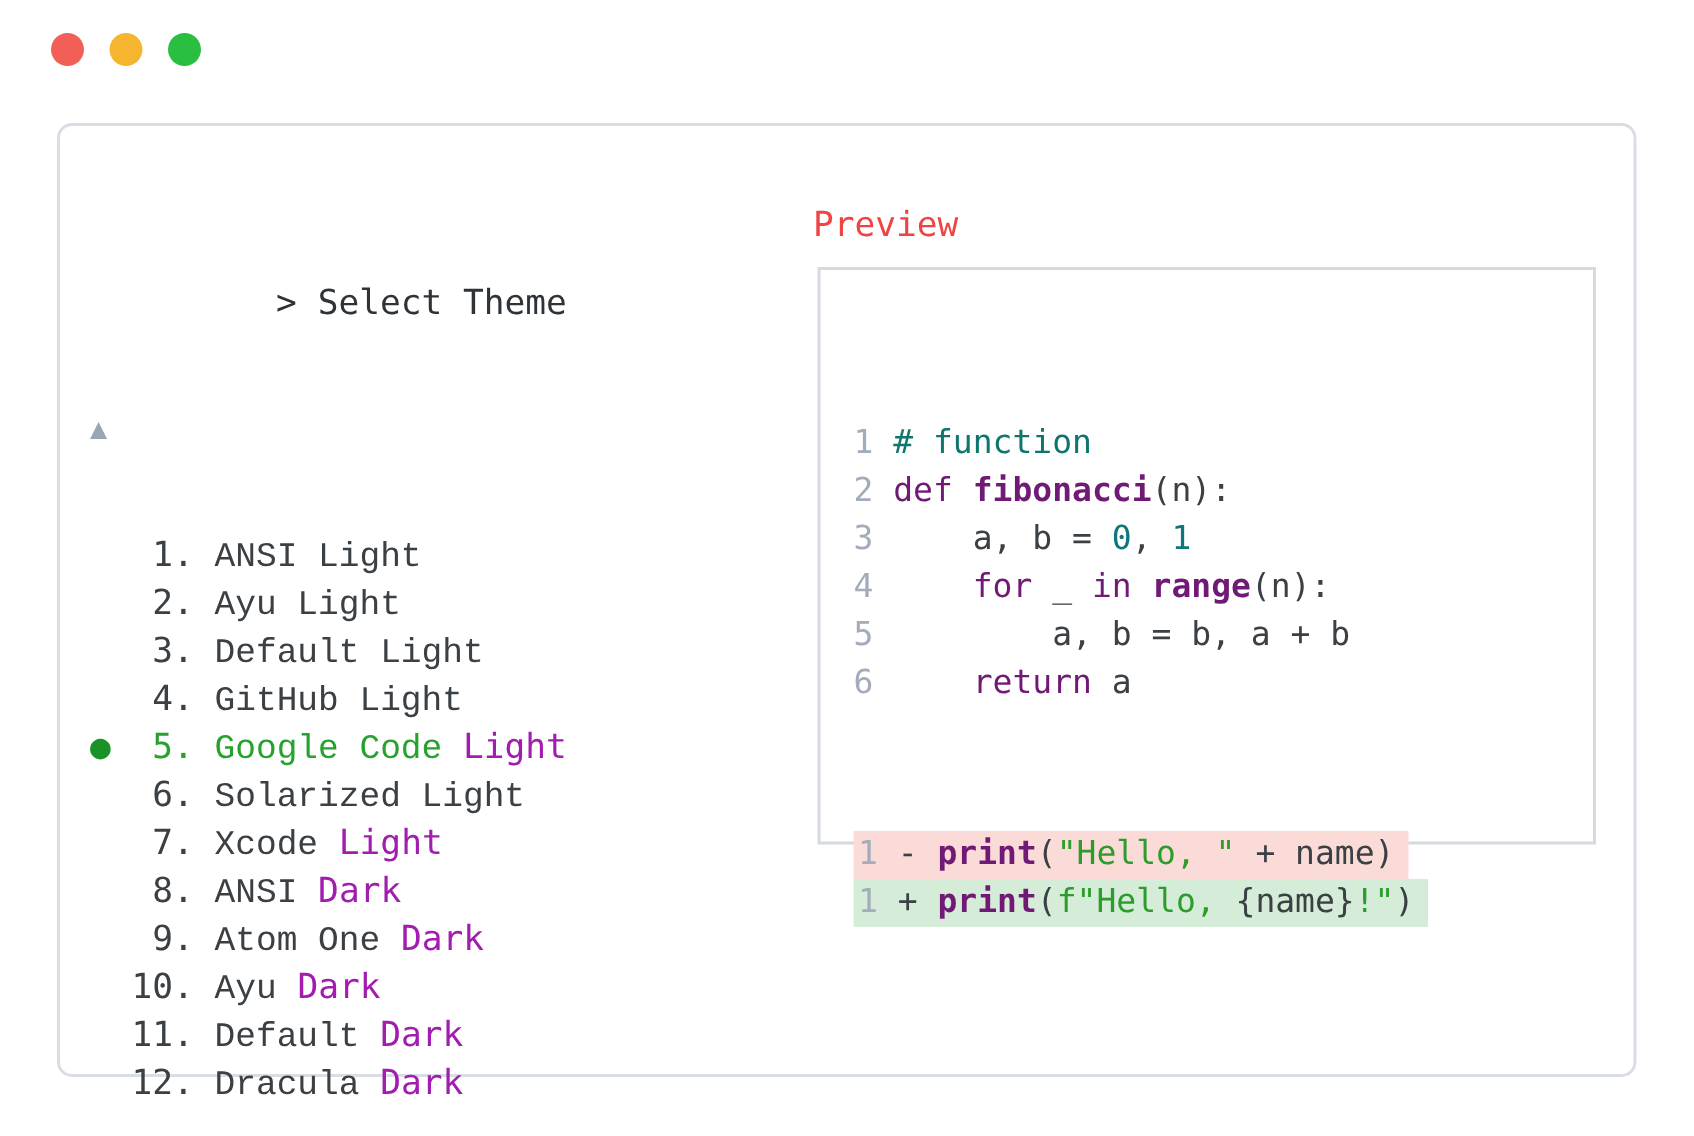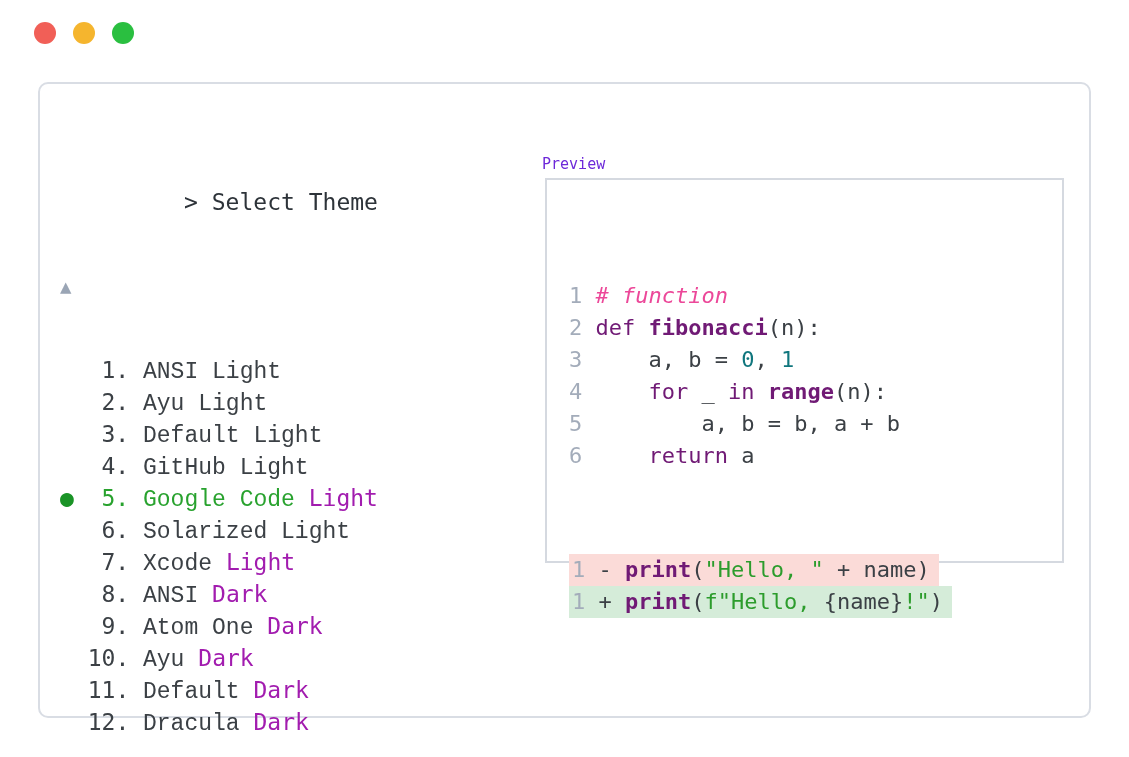--- a/index.html
+++ b/index.html
@@ -21,30 +21,30 @@
   }
   .leftpane{position:absolute;left:20px;top:50px;font-size:23px;color:#3b4045;white-space:pre;}
   .row{height:32px;line-height:32px;}
   .prompt{color:#2d3339;text-align:right;}
   .arrow-up{color:#9aa5b5;font-size:19px;}
   .trow .bullet{display:inline-block;width:2ch;color:#1a9326;}
   .trow .num{display:inline-block;width:3ch;text-align:right;}
   .trow .tname{margin-left:1ch;font-family:Liberation Mono, monospace;}
   .trow .suffix{color:#a21caf;}
   .trow.selected .num,.trow.selected .tname{color:#28a22e;}
-  .preview-label{position:absolute;left:502px;top:64px;height:32px;line-height:32px;font-size:15px;color:#6d28d9;}
+  .preview-label{position:absolute;left:502px;top:50px;height:32px;line-height:32px;font-size:23px;color:#ef4444;}
   .pane{
     position:absolute;left:505px;top:94px;width:515px;height:381px;
     border:2px solid #d5d9e0;background:#ffffff;
   }
   .code{position:absolute;left:22px;top:50px;font-size:22px;white-space:pre;color:#3b4045;}
   .cline{height:32px;line-height:32px;}
   .ln{display:inline-block;width:1ch;margin-right:1ch;color:#a3acba;}
   .tok-plain{color:#3b4045;}
-  .tok-comment{color:#ec4899;font-style:italic;}
+  .tok-comment{color:#0f766e;}
   .tok-keyword{color:#701a75;}
   .tok-func{color:#701a75;font-weight:bold;}
   .tok-number{color:#10767d;}
   .tok-string{color:#2c9c2c;}
   .diffblock{margin-top:32px;}
   .cline.removed{background:#fbdbd8;width:max-content;padding:0 9px 0 3px;}
   .cline.added{background:#d5ecd9;width:max-content;padding:0 9px 0 3px;}
   .footer{position:absolute;left:20px;top:560px;height:32px;line-height:32px;font-size:23px;color:#a7b0bf;white-space:pre;}
 </style>
 </head>

